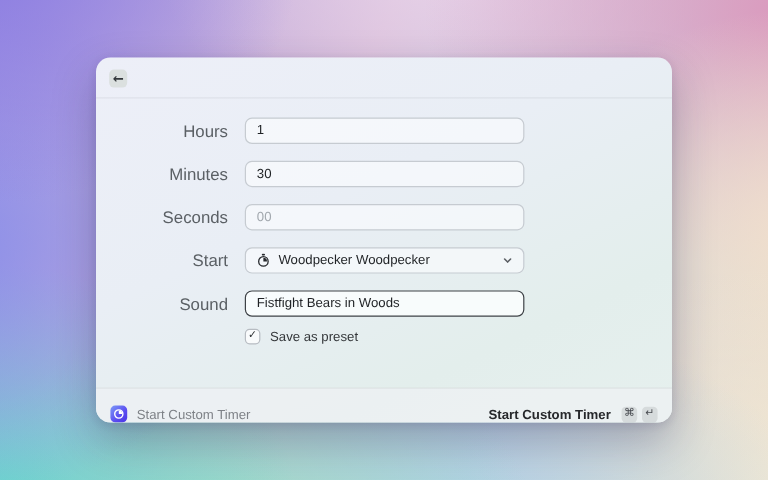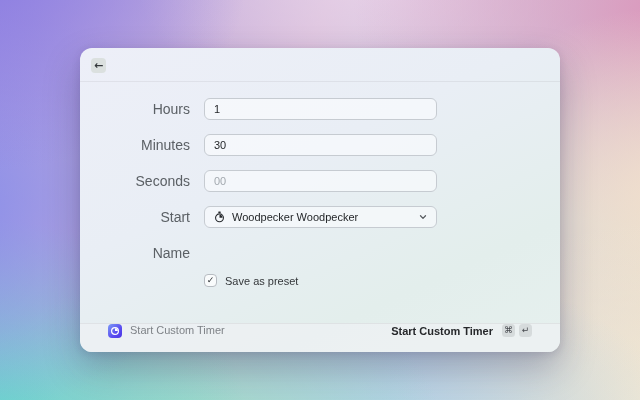--- a/index.html
+++ b/index.html
@@ -69,21 +69,21 @@
   .checkbox {
     width:13px; height:13px; border:1px solid #b7bcc2; border-radius:4px;
     background:rgba(255,255,255,.75); font-size:9px; line-height:11px;
     text-align:center; color:#2b2e31; font-family:"DejaVu Sans",sans-serif;
   }
   .checkbox-label { font-size:11px; color:#34373a; }
 
   .footer {
     position:absolute; left:0; right:0; bottom:0; height:29px;
     border-top:1px solid rgba(0,0,0,.055); background:rgba(238,241,244,.72);
-    display:flex; align-items:flex-start; padding:0 28px;
+    display:flex; align-items:flex-end; padding:0 12px;
   }
   .app-icon {
     width:14px; height:14px; border-radius:4px; flex:none;
     background:linear-gradient(135deg,#7d9bf7 0%,#5a4cf0 60%,#4a34e4 100%);
     display:flex; align-items:center; justify-content:center;
   }
   .footer-cmd-name { font-size:11px; color:#7e8287; margin-left:8px; flex:1; }
   .primary-action { display:flex; align-items:center; gap:4px; background:none; border:none;
     cursor:pointer; padding:0; font-family:inherit; }
   .primary-action-label { font-size:11px; font-weight:700; color:#26282b; margin-right:5px; }
@@ -127,21 +127,22 @@
           <path d="M6 7.4 L6 4.1 A3.3 3.3 0 0 1 9.3 7.4 Z" fill="#26292d"></path>
         </svg>
         <span class="select-value">Woodpecker Woodpecker</span>
         <svg class="chev" width="8" height="8" viewBox="0 0 8 8">
           <polyline points="1.5,2.8 4,5.4 6.5,2.8" fill="none" stroke="#5a5e63" stroke-width="1.3" stroke-linecap="round" stroke-linejoin="round"></polyline>
         </svg>
       </div>
     </div>
 
     <div class="row row-name">
-      <div class="field-label">Name</div>
+      <div class="field-label">Sound</div>
+      <input class="input focused" type="text" value="Fistfight Bears in Woods" style="">
     </div>
 
     <div class="checkbox-row">
       <div class="checkbox">✓</div>
       <div class="checkbox-label">Save as preset</div>
     </div>
 
     <div class="footer">
       <div class="app-icon">
         <svg width="10" height="10" viewBox="0 0 12 12">

